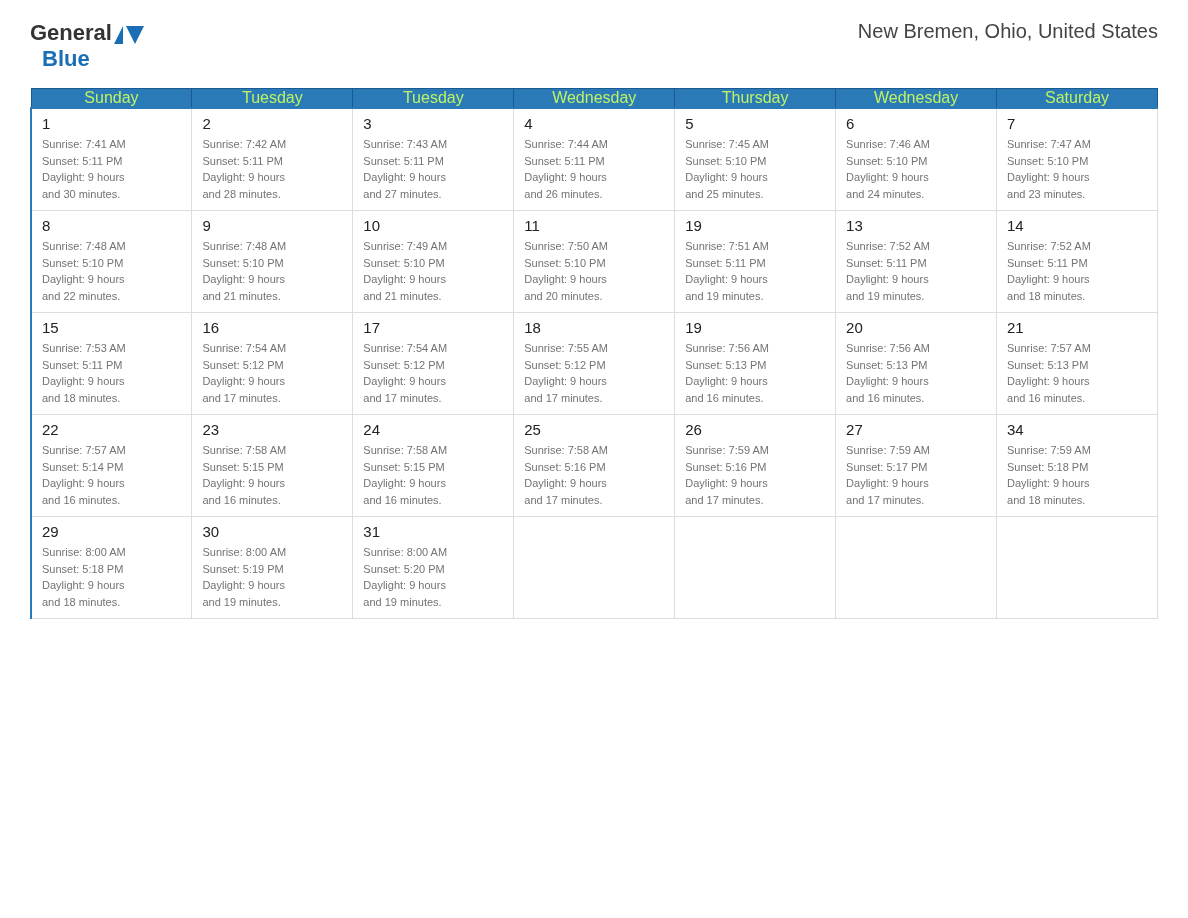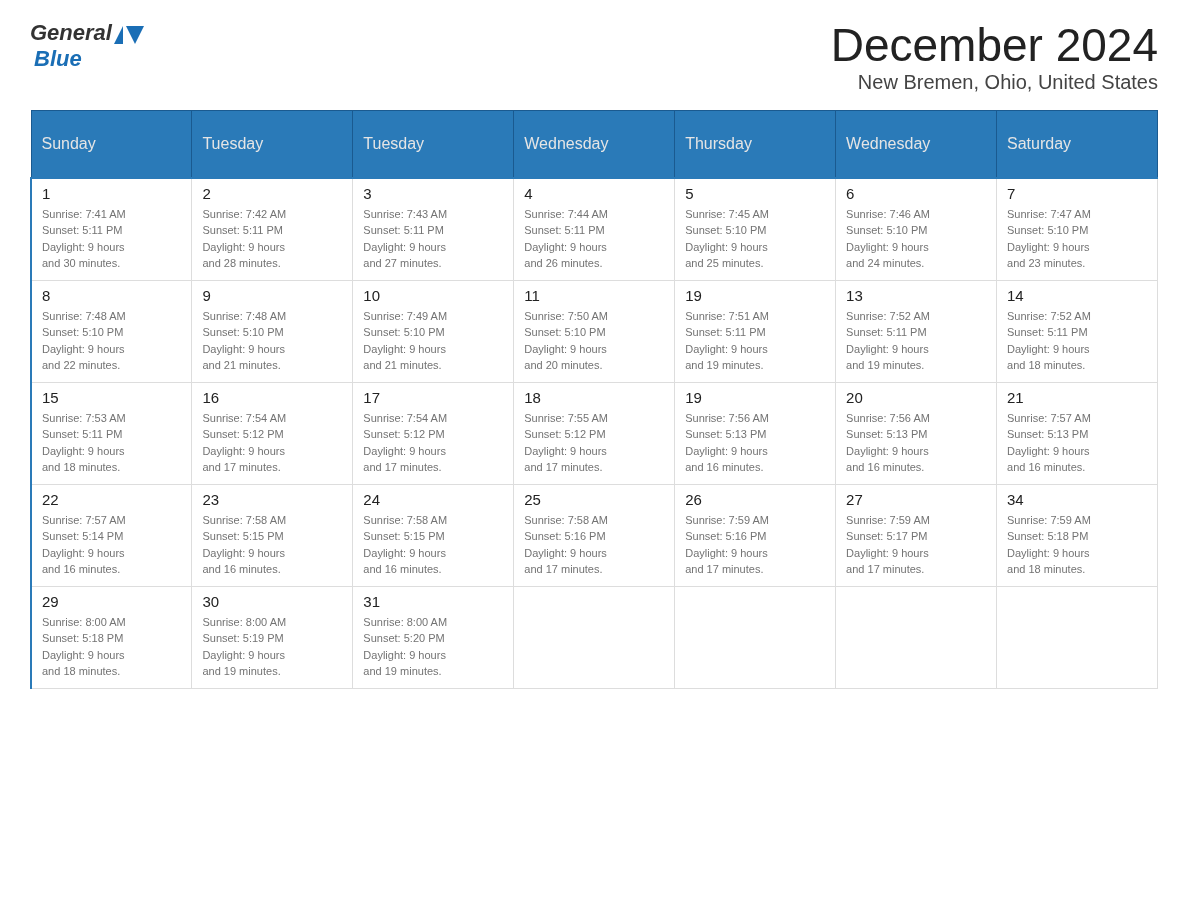--- a/index.html
+++ b/index.html
@@ -34,25 +34,25 @@
       font-size: 20px;
       color: #444;
       margin-top: 0;
     }
     .calendar {
       width: 100%;
       border-collapse: collapse;
     }
     .calendar thead th {
       background-color: #2a7ab8;
-      color: #e5e5e5;
+      color: #bef264;
       font-size: 16px;
       font-weight: normal;
-      padding: 24px 10px;
-      text-align: left;
+      padding: 0 10px;
+      text-align: center;
       border: 1px solid #1a5a90;
     }
     .calendar tbody td {
       vertical-align: top;
       padding: 6px 10px 8px 10px;
       border: 1px solid #ddd;
       font-size: 13px;
       color: #333;
       width: calc(100% / 7);
       min-height: 100px;
@@ -75,31 +75,30 @@
     .calendar tbody tr td:first-child {
       border-left: 2px solid #2a7ab8;
     }
     .calendar tbody tr:first-child td {
       border-top: 2px solid #2a7ab8;
     }
     .logo-wrapper {
       display: flex;
       flex-direction: column;
       align-items: flex-start;
-      font-style: italic;
     }
     .logo-line1 {
       display: flex;
       align-items: center;
     }
     .logo-line2 {
       color: #1a6eb5;
       font-size: 22px;
       font-weight: bold;
-      margin-left: 4px;
+      margin-left: 12px;
     }
     .logo-triangle {
       display: inline-block;
       width: 0;
       height: 0;
       border-left: 9px solid transparent;
       border-right: 0px solid transparent;
       border-bottom: 18px solid #1a6eb5;
       margin: 0 2px;
       position: relative;
@@ -123,21 +122,20 @@
 <div class="header">
   <div class="logo-wrapper">
     <div class="logo-line1">
       <span class="logo-text-general">General</span>
       <span class="logo-triangle"></span>
       <span class="logo-triangle2"></span>
     </div>
     <div class="logo-line2">Blue</div>
   </div>
   <div class="title-block">
-    <div class="month-title">December 2024</div>
     <div class="location">New Bremen, Ohio, United States</div>
   </div>
 </div>
 
 <table class="calendar">
   <thead>
     <tr>
     <th>Sunday</th>
         <th>Tuesday</th>
         <th>Tuesday</th>

